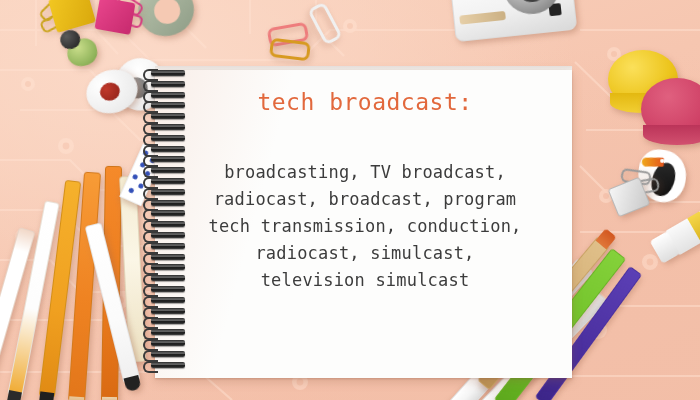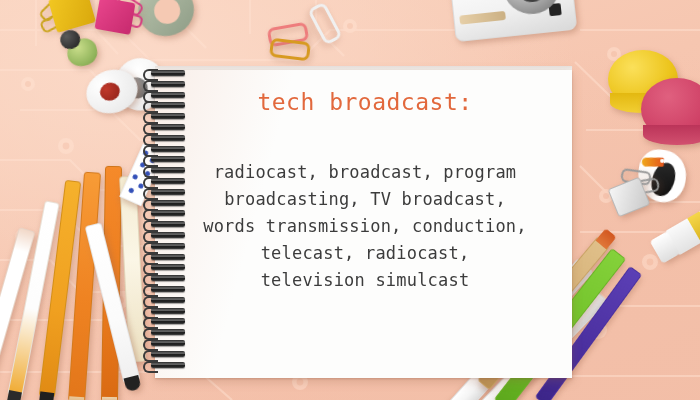--- a/index.html
+++ b/index.html
@@ -490,21 +490,21 @@
       </div>
       <div class="ring" style="top: 295.6px;">
         <b></b>
         <i></i>
       </div>
     </div>
 
   <div class="note">
     <div class="hdr2">tech broadcast:</div>
     <div class="words" id="wordlist">
+        <div>broadcasting, TV broadcast,</div>
         <div>radiocast, broadcast, program</div>
-        <div>broadcasting, TV broadcast,</div>
-        <div>words transmission, conduction,</div>
-        <div>telecast, radiocast,</div>
+        <div>tech transmission, conduction,</div>
+        <div>radiocast, simulcast,</div>
         <div>television simulcast</div>
       </div>
   </div>
 
 </div>
 
 </body></html>

